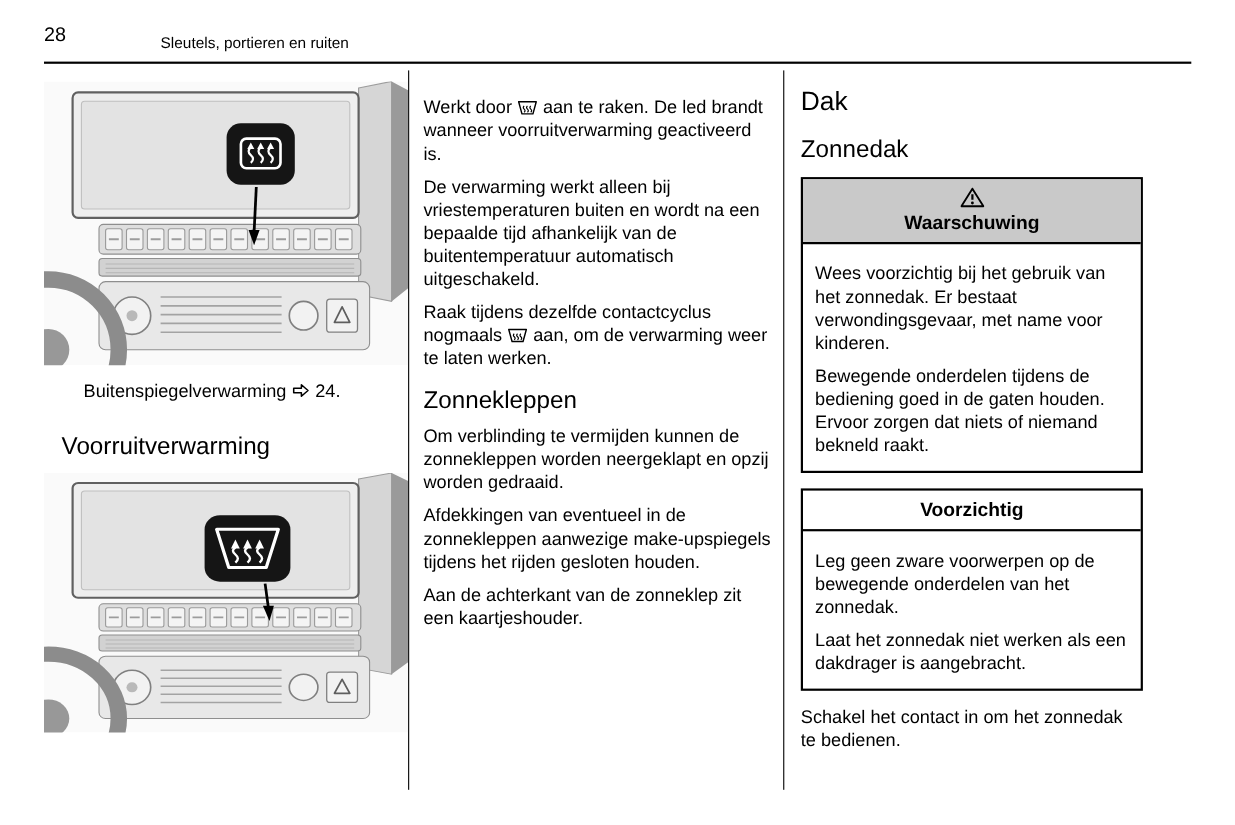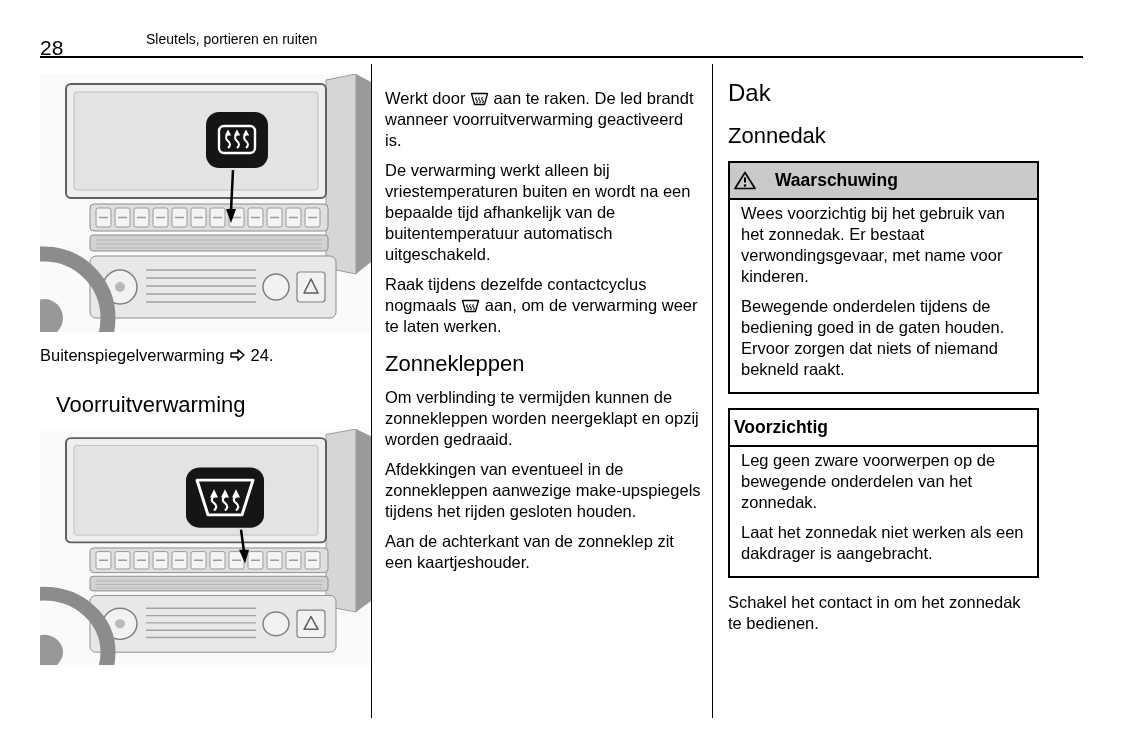--- a/index.html
+++ b/index.html
@@ -2,42 +2,42 @@
 <html lang="nl"><head>
 <meta charset="utf-8">
 <style>
   html,body{margin:0;padding:0;}
   body{
     width:1123px;height:750px;position:relative;overflow:hidden;
     background:#ffffff;color:#000;
     font-family:"Liberation Sans","DejaVu Sans",sans-serif;
   }
   .abs{position:absolute;}
-  #page-num{left:40px;top:36px;font-size:21px;}
+  #page-num{left:40px;top:21px;font-size:18px;}
   #chapter{left:130px;top:31px;font-size:14px;margin-left:16px;}
   #rule{left:40px;top:56px;width:1043px;height:2px;background:#000;}
   .divider{top:64px;height:654px;width:1px;background:#000;}
   #div1{left:371px;}
   #div2{left:712px;}
   #col-left{left:40px;top:74px;width:331px;}
   #col-mid{left:385px;top:88px;width:316px;}
   #col-right{left:728px;top:76px;width:310px;}
   .body-text{font-size:16.5px;line-height:21px;}
   .body-text p{margin:0 0 9px 0;}
   figure{margin:0;}
-  .caption{margin-top:9px;font-size:16.5px;line-height:21px;}
+  .caption{margin-top:9px;font-size:16.5px;line-height:21px;margin-left:36px;}
   .h-section{font-size:22px;font-weight:400;margin:14px 0 10px 0;line-height:26px;}
   #col-left .h-section{margin:26px 0 11px 16px;}
   .h-main{font-size:24px;font-weight:400;margin:0 0 13px 0;line-height:34px;}
   #col-right .h-section{margin:0 0 12px 0;}
   .box{border:2px solid #000;width:307px;margin:0 0 14px 0;background:#fff;}
-  .box-header{display:flex;align-items:center;justify-content:flex-start;gap:19px;
-    font-weight:bold;font-size:17.5px;padding:7px 4px;border-bottom:2px solid #000;}
+  .box-header{display:flex;align-items:center;justify-content:flex-start;gap:3px;
+    font-weight:bold;font-size:17.5px;padding:7px 4px;border-bottom:2px solid #000;flex-direction:column;}
   .box.warning .box-header{background:#c9c9c9;}
-  .box-body{padding:3px 11px 3px 11px;}
+  .box-body{padding:17px 11px 3px 11px;}
   .ref-arrow{vertical-align:-1px;}
   .inline-icon{vertical-align:-2px;}
   .closing{margin-top:12px;}
 </style>
 </head>
 <body>
 
 <div id="page-num" class="abs">28</div>
 <div id="chapter" class="abs">Sleutels, portieren en ruiten</div>
 <div id="rule" class="abs"></div>

